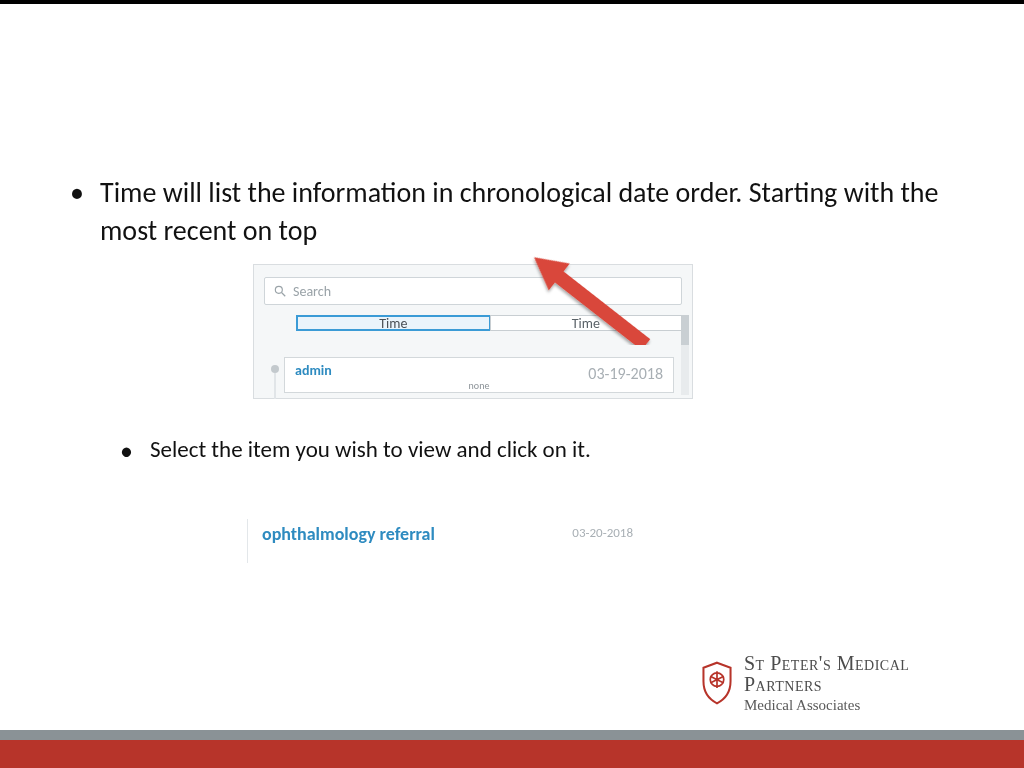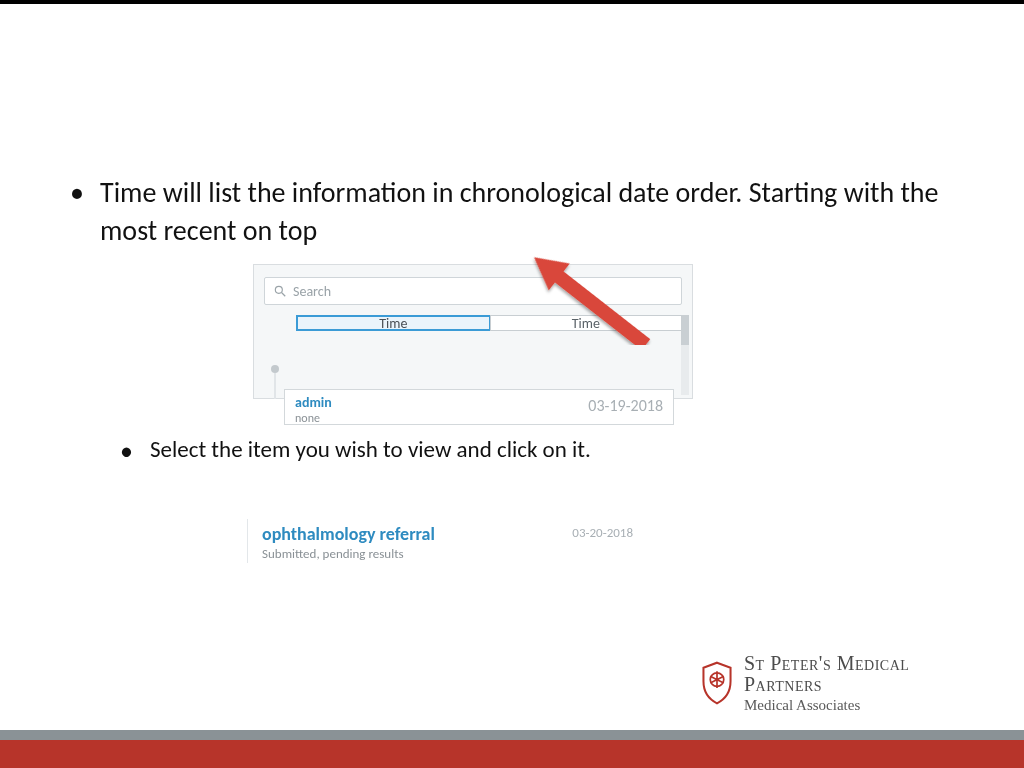--- a/index.html
+++ b/index.html
@@ -24,25 +24,25 @@
     border:1px solid #cfd5d9; background:#fff; border-radius:2px;
     display:flex; align-items:center; padding:0 8px; color:#9aa3a8; font-size:14px;
   }
   .search svg { width:14px; height:14px; margin-right:6px; flex:0 0 14px; }
   .tabs { position:absolute; left:10px; right:10px; top:50px; height:16px; display:flex;padding-left:32px; }
   .tab { flex:1; border:1px solid #c8ced2; background:#fff; display:flex; align-items:center; justify-content:center; font-size:14px; color:#5a6268; }
   .tab.active { border:2px solid #3b9bd6; background:#eaf4fb; color:#4a5056; }
   .tab + .tab { margin-left:-1px; }
   .entry {
     position:absolute; left:30px; right:18px; top:92px; height:36px;
-    border:1px solid #d3d8db; background:#fff; padding:4px 10px;margin-top:32px;
+    border:1px solid #d3d8db; background:#fff; padding:4px 10px;
   }
   .entry .etitle { color:#2e8bc0; font-size:14px; font-weight:600; }
   .entry .edate { position:absolute; right:10px; top:6px; color:#a8afb4; font-size:16px; }
-  .entry .esub { color:#8a9196; font-size:12px; margin-top:0px; }
+  .entry .esub { color:#8a9196; font-size:10px; margin-top:0px;text-align:center; }
   .timeline-dot {
     position:absolute; left:17px; top:100px; width:8px; height:8px; border-radius:50%;
     background:#c3c9cd;
   }
   .timeline-line {
     position:absolute; left:20px; top:108px; width:2px; height:26px; background:#e1e5e8;
   }
   .scrollbar { position:absolute; right:3px; top:50px; width:8px; height:80px; background:#e8ebed; }
   .scrollbar .thumb { width:8px; height:30px; background:#c9cfd3; }
   .arrow {
@@ -122,21 +122,20 @@
     </div>
 
     <div class="bullet2">
       <div class="dot"></div>
       <div class="txt">Select the item you wish to view and click on it.</div>
     </div>
 
     <div class="snip2">
       <div class="etitle">ophthalmology referral</div>
       <div class="edate">03-20-2018</div>
-      <div class="esub">Submitted, pending results</div>
     </div>
 
   </div>
 
   <div class="logo">
     <svg class="shield" viewBox="0 0 40 52">
       <path d="M20 2 L36 8 V24 C36 38 28 46 20 50 C12 46 4 38 4 24 V8 Z" fill="none" stroke="#b7342a" stroke-width="2.4"></path>
       <g stroke="#b7342a" stroke-width="2" fill="none">
         <circle cx="20" cy="22" r="8"></circle>
         <path d="M20 12 V32 M12 18 L28 26 M28 18 L12 26"></path>

